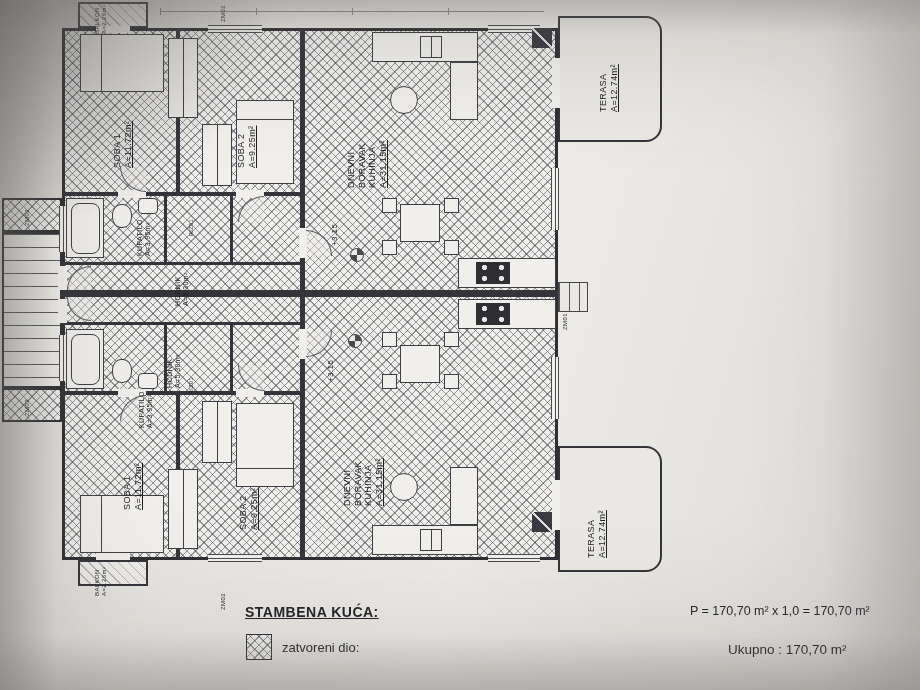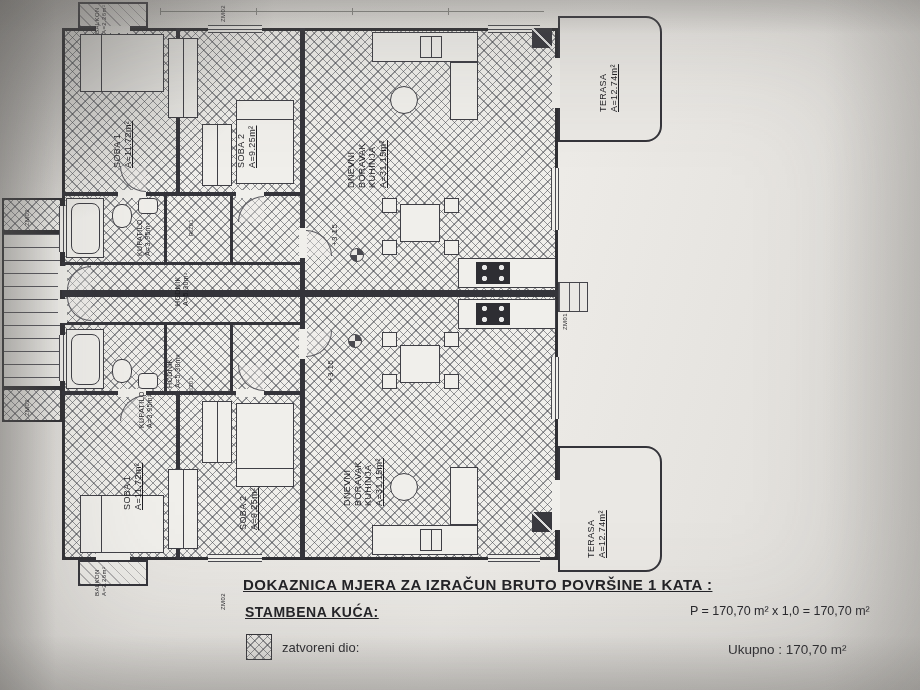--- a/index.html
+++ b/index.html
@@ -260,21 +260,20 @@
       <span>RIZ01</span>
     </div>
     <div class="abs rlabel" style="left:220px;top:610px;font-size:6px;">
       <span>ZM02</span>
     </div>
     <div class="abs rlabel" style="left:24px;top:416px;font-size:6px;">
       <span>ZM02</span>
     </div>
   </div>
 
-  <div class="abs" style="left:243px;top:576px;font-size:15px;font-weight:700;letter-spacing:.5px;text-decoration:underline;color:#222226;">DOKAZNICA MJERA ZA IZRAČUN BRUTO POVRŠINE 1 KATA :</div>
   <div class="abs" style="left:245px;top:604px;font-size:14px;font-weight:700;letter-spacing:.5px;text-decoration:underline;color:#222226;">STAMBENA KUĆA:</div>
   <div class="abs hatch" style="left:246px;top:634px;width:26px;height:26px;border:1.5px solid #333338;box-sizing:border-box;"></div>
   <div class="abs" style="left:282px;top:640px;font-size:13px;color:#26262b;">zatvoreni dio:</div>
   <div class="abs" style="left:690px;top:604px;font-size:12.5px;color:#26262b;">P = 170,70 m² x 1,0 = 170,70 m²</div>
   <div class="abs" style="left:728px;top:642px;font-size:13.5px;color:#26262b;">Ukupno : 170,70 m²</div>
 
 
   <div class="abs shade" style="left:0;top:0;width:300px;height:250px;background:radial-gradient(ellipse at 0% 0%,rgba(70,68,66,.5),transparent 65%);"></div>
   <div class="abs shade" style="left:0;top:0;width:56px;height:690px;background:linear-gradient(to right,rgba(95,93,90,.35),transparent);"></div>
   <div class="abs shade" style="left:0;top:0;width:920px;height:34px;background:linear-gradient(to bottom,rgba(115,113,109,.28),transparent);"></div>

